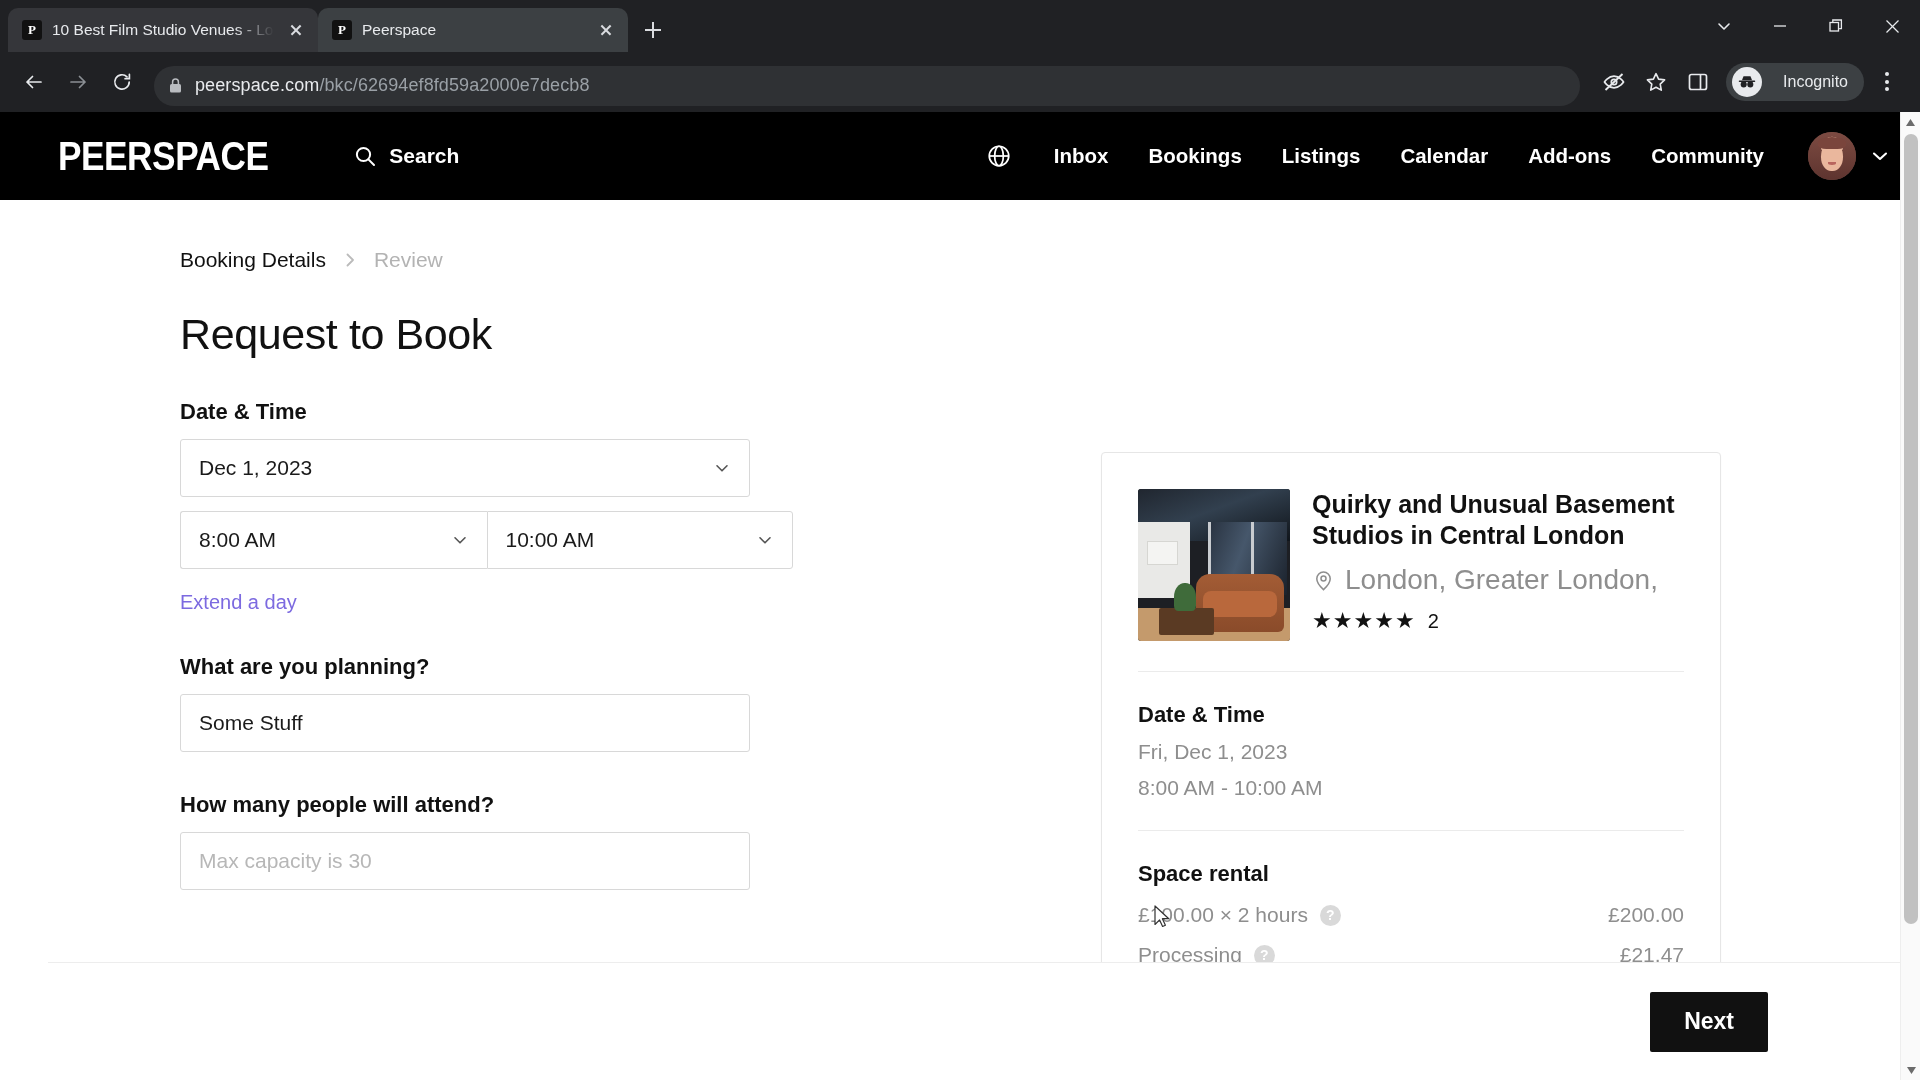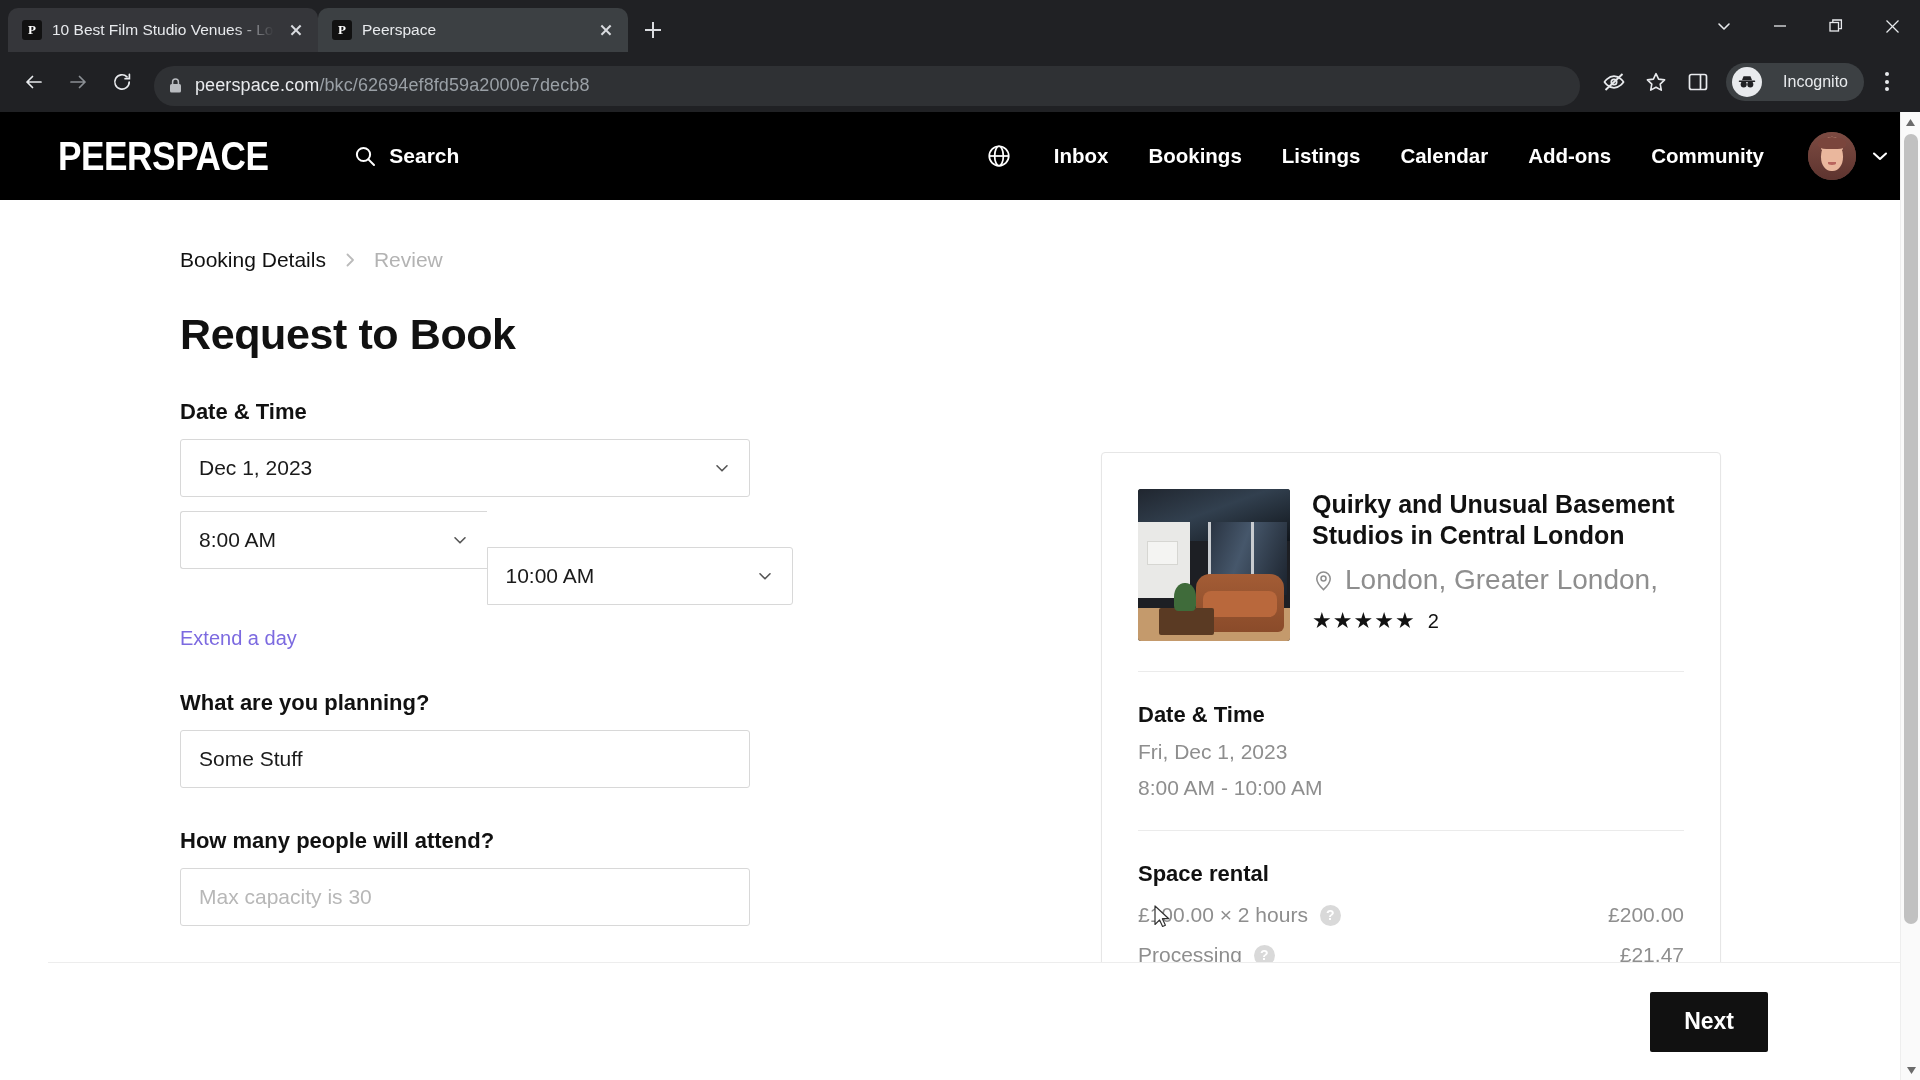--- a/index.html
+++ b/index.html
@@ -120,36 +120,36 @@
   .content { position: relative; width: 1920px; height: 880px; background: #fff; }
 
   .left-col { position:absolute; left: 180px; top: 0; width: 740px; }
 
   .breadcrumb { display:flex; align-items:center; gap: 16px; padding-top: 48px; }
   .crumb { font-size: 21px; color: #111; font-weight: 500; }
   .crumb.muted { color: #b3b3b3; }
   .crumb-sep { color:#b9b9b9; display:flex; align-items:center; }
 
   h1.page-title {
-    font-size: 43px; font-weight: 700; color: #111; margin-top: 38px; letter-spacing: -0.4px;
+    font-size: 43px; font-weight: 400; color: #111; margin-top: 38px; letter-spacing: -0.4px;
   }
 
   .field-label { font-size: 22px; font-weight: 700; color: #111; margin-top: 40px; margin-bottom: 14px; }
 
   .select-box, .text-box {
     height: 58px; border: 1px solid #d8d8d8; border-radius: 3px; background:#fff;
     display:flex; align-items:center; padding: 0 18px; font-size: 21px; color:#1a1a1a;
     width: 570px;
   }
   .select-box { justify-content: space-between; }
   .chev { color:#555; display:flex; align-items:center; }
   .time-row { display:flex; width: 613px; }
   .time-row .select-box { width: 50%; }
   .time-row .select-box:first-child { border-radius: 3px 0 0 3px; border-right: none; }
-  .time-row .select-box:last-child { border-radius: 0 3px 3px 0; margin-top: 36px; }
+  .time-row .select-box:last-child { border-radius: 0 3px 3px 0; }
   .link-purple {
     color: #7c6ae0; font-size: 20px; margin-top: 22px; display:inline-block; text-decoration:none;
   }
   .text-box.placeholder { color: #b7b7b7; }
 
   
   .summary-card {
     position:absolute; left: 1101px; top: 252px; width: 620px;
     background:#fff; border:1px solid #e6e6e6; border-radius: 4px;
     padding: 36px 36px 0 36px; height: 712px; overflow:hidden;

